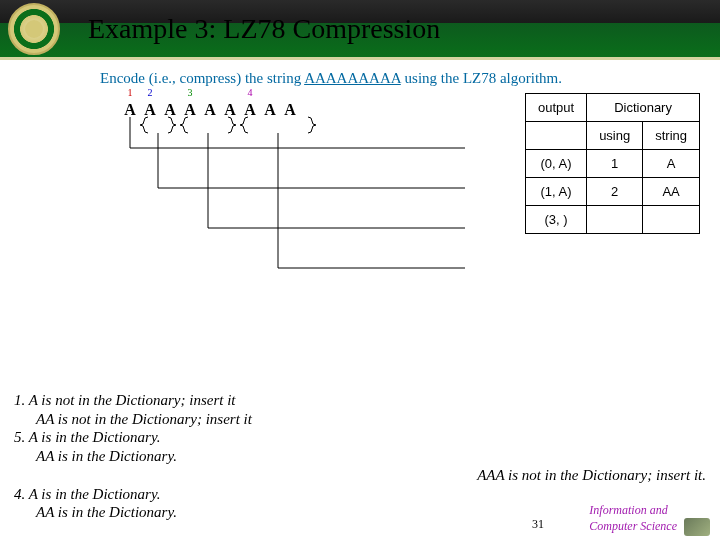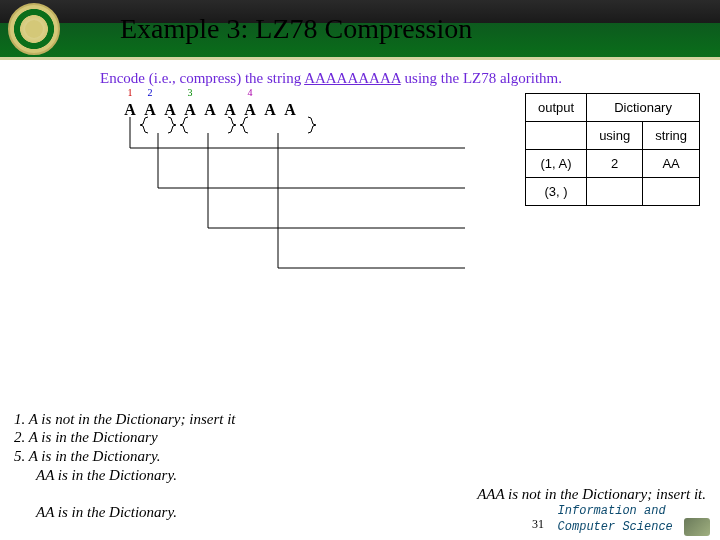--- a/index.html
+++ b/index.html
@@ -1,38 +1,38 @@
 <!DOCTYPE html>
 <html><head>
 <meta charset="utf-8">
 <style>
   * { margin: 0; padding: 0; box-sizing: border-box; }
   body { width: 720px; height: 540px; font-family: "Times New Roman", serif; background: #fff; position: relative; overflow: hidden; }
   .header { height: 60px; background: linear-gradient(to bottom, #2a2a2a 0%, #1a1a1a 40%, #0d5a1e 40%, #0a6e1a 100%); border-bottom: 3px solid #d4d4a0; display: flex; align-items: center; padding-left: 8px; }
   .seal { width: 52px; height: 52px; border-radius: 50%; background: radial-gradient(circle, #e8e0b0 0%, #d4c878 40%, #0a6e1a 42%, #0a6e1a 58%, #d4c878 60%, #d4c878 100%); border: 2px solid #c0b060; position: relative; flex-shrink: 0; }
   .seal::after { content: ""; position: absolute; top: 50%; left: 50%; width: 18px; height: 18px; transform: translate(-50%, -50%); background: #d4c878; border-radius: 50%; }
-  .title { font-size: 28px; color: #000; margin-left: 60px; font-family: "Times New Roman", serif; }
-  .instruction { font-size: 15px; color: #6d28d9; margin: 10px 0 6px 100px; }
+  .title { font-size: 28px; color: #000; margin-left: 28px; font-family: "Times New Roman", serif; }
+  .instruction { font-size: 15px; color: #0369a1; margin: 10px 0 6px 100px; }
   .under { text-decoration: underline; }
   .diagram { position: relative; height: 210px; margin-left: 100px; }
   .string-row { position: absolute; top: 8px; left: 20px; display: flex; align-items: flex-end; }
   .ch { font-family: "Times New Roman", serif; font-size: 16px; font-weight: bold; color: #000; width: 20px; text-align: center; position: relative; }
   .num { position: absolute; top: -14px; left: 0; width: 100%; font-size: 10px; font-weight: normal; }
   .n1 { color: #c00; } .n2 { color: #00c; } .n3 { color: #080; } .n4 { color: #a0a; }
   .brace { stroke: #000; stroke-width: 1; fill: none; }
   .table { position: absolute; right: 20px; top: 0; border-collapse: collapse; font-family: Arial, sans-serif; font-size: 13px; }
   .table th, .table td { border: 1px solid #000; padding: 6px 12px; text-align: center; background: #fff; }
   .table th { font-weight: normal; }
   .dict-head { background: #fff; }
   .steps { position: absolute; bottom: 18px; left: 14px; right: 14px; font-size: 15px; line-height: 1.25; }
   .steps ol { list-style: none; font-style: italic; }
   .steps li { padding-left: 22px; text-indent: -22px; }
   .steps .sub { padding-left: 22px; }
   .pagenum { position: absolute; bottom: 8px; right: 176px; font-size: 12px; }
-  .footer-logo { position: absolute; bottom: 4px; right: 10px; font-size: 12px; color: #0c4a6e; font-style: italic; font-family: Liberation Mono, monospace; }
+  .footer-logo { position: absolute; bottom: 4px; right: 10px; font-size: 12px; color: #a21caf; font-style: italic; font-family: Liberation Serif, serif; }
   .footer-logo .badge { display: inline-block; width: 26px; height: 18px; background: linear-gradient(135deg, #6a7a5a, #a0b080); border-radius: 3px; vertical-align: middle; margin-left: 4px; }
 </style>
 </head>
 <body>
 
 <div class="header">
   <div class="seal"></div>
   <div class="title">Example 3: LZ78 Compression</div>
 </div>
 
@@ -74,40 +74,46 @@
           <th colspan="2" class="dict-head">Dictionary</th>
         </tr>
     <tr>
           <th></th>
           <th>using</th>
           <th>string</th>
         </tr>
     </tbody>
       <tbody id="tbody">
         <tr>
+          <td>(0, A)</td>
+          <td>1</td>
+          <td>A</td>
+        </tr>
+        <tr>
           <td>(1, A)</td>
           <td>2</td>
           <td>AA</td>
         </tr>
         <tr>
           <td>(3,  )</td>
           <td></td>
           <td></td>
         </tr>
       </tbody>
   </table>
 </div>
 
 <div class="steps">
   <ol id="steps-ol">
       <li>1.  A is not in the Dictionary; insert it</li>
-      <li>2.  A is in the Dictionary</li>
+      <li class="sub" style="text-indent: 0px;">     AA is not in the Dictionary; insert it</li>
       <li>5.  A is in the Dictionary.</li>
       <li class="sub" style="text-indent: 0px;">     AA is in the Dictionary.</li>
       <li class="sub" style="text-indent: 0px; text-align: right;">     AAA is not in the Dictionary; insert it.</li>
+      <li>4.  A is in the Dictionary.</li>
       <li class="sub" style="text-indent: 0px;">     AA is in the Dictionary.</li>
     </ol>
 </div>
 
 <div class="pagenum">31</div>
 <div class="footer-logo">
   <span>Information and</span><br>
   <span>Computer Science</span>
   <span class="badge"></span>
 </div>

